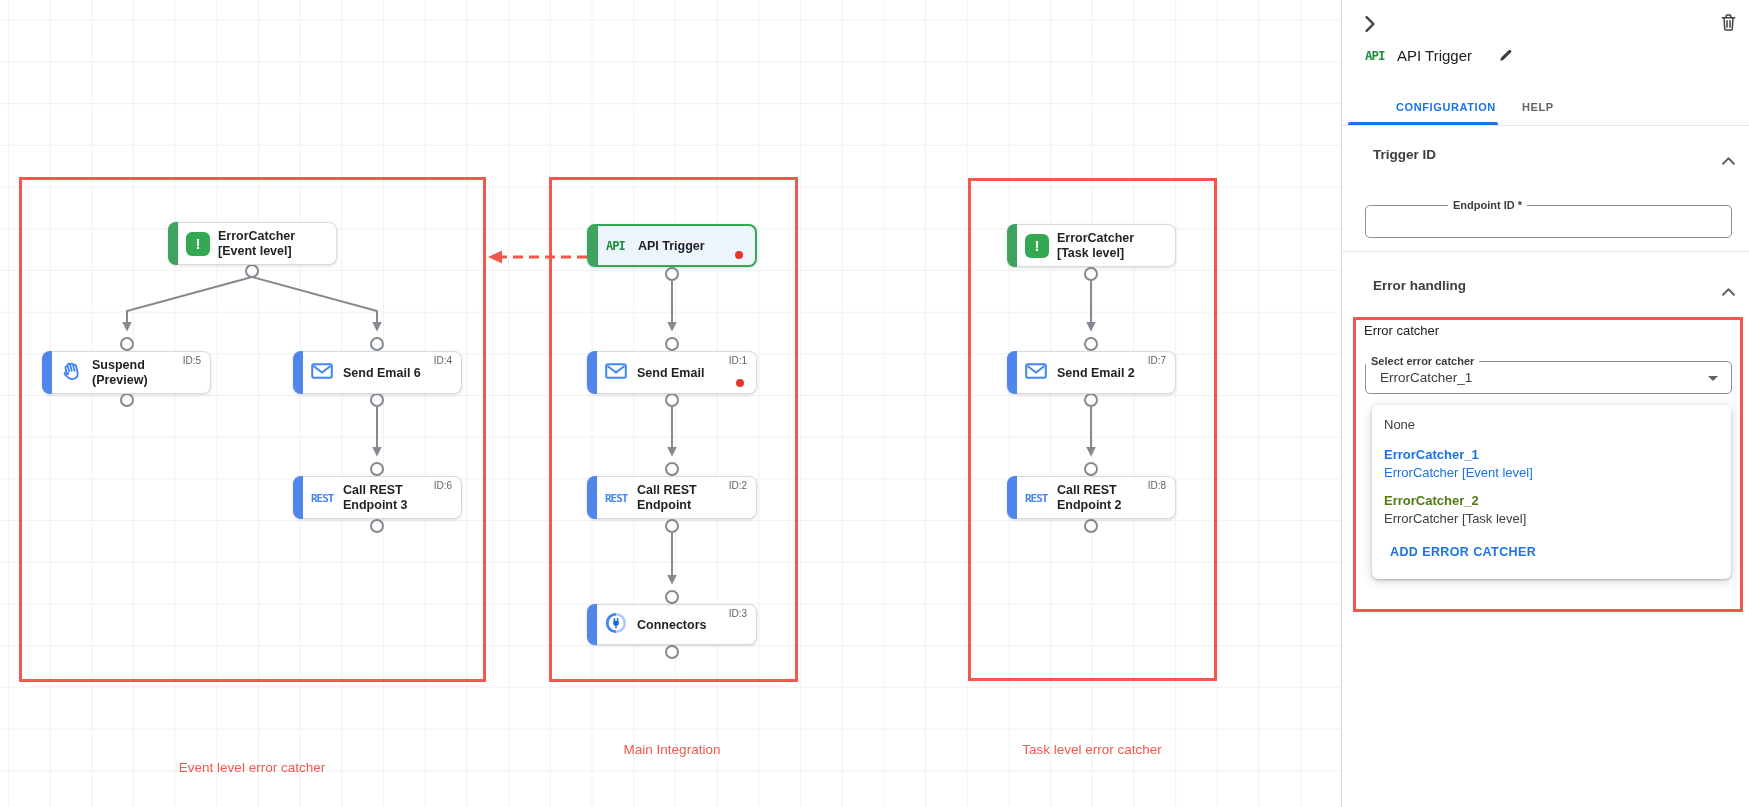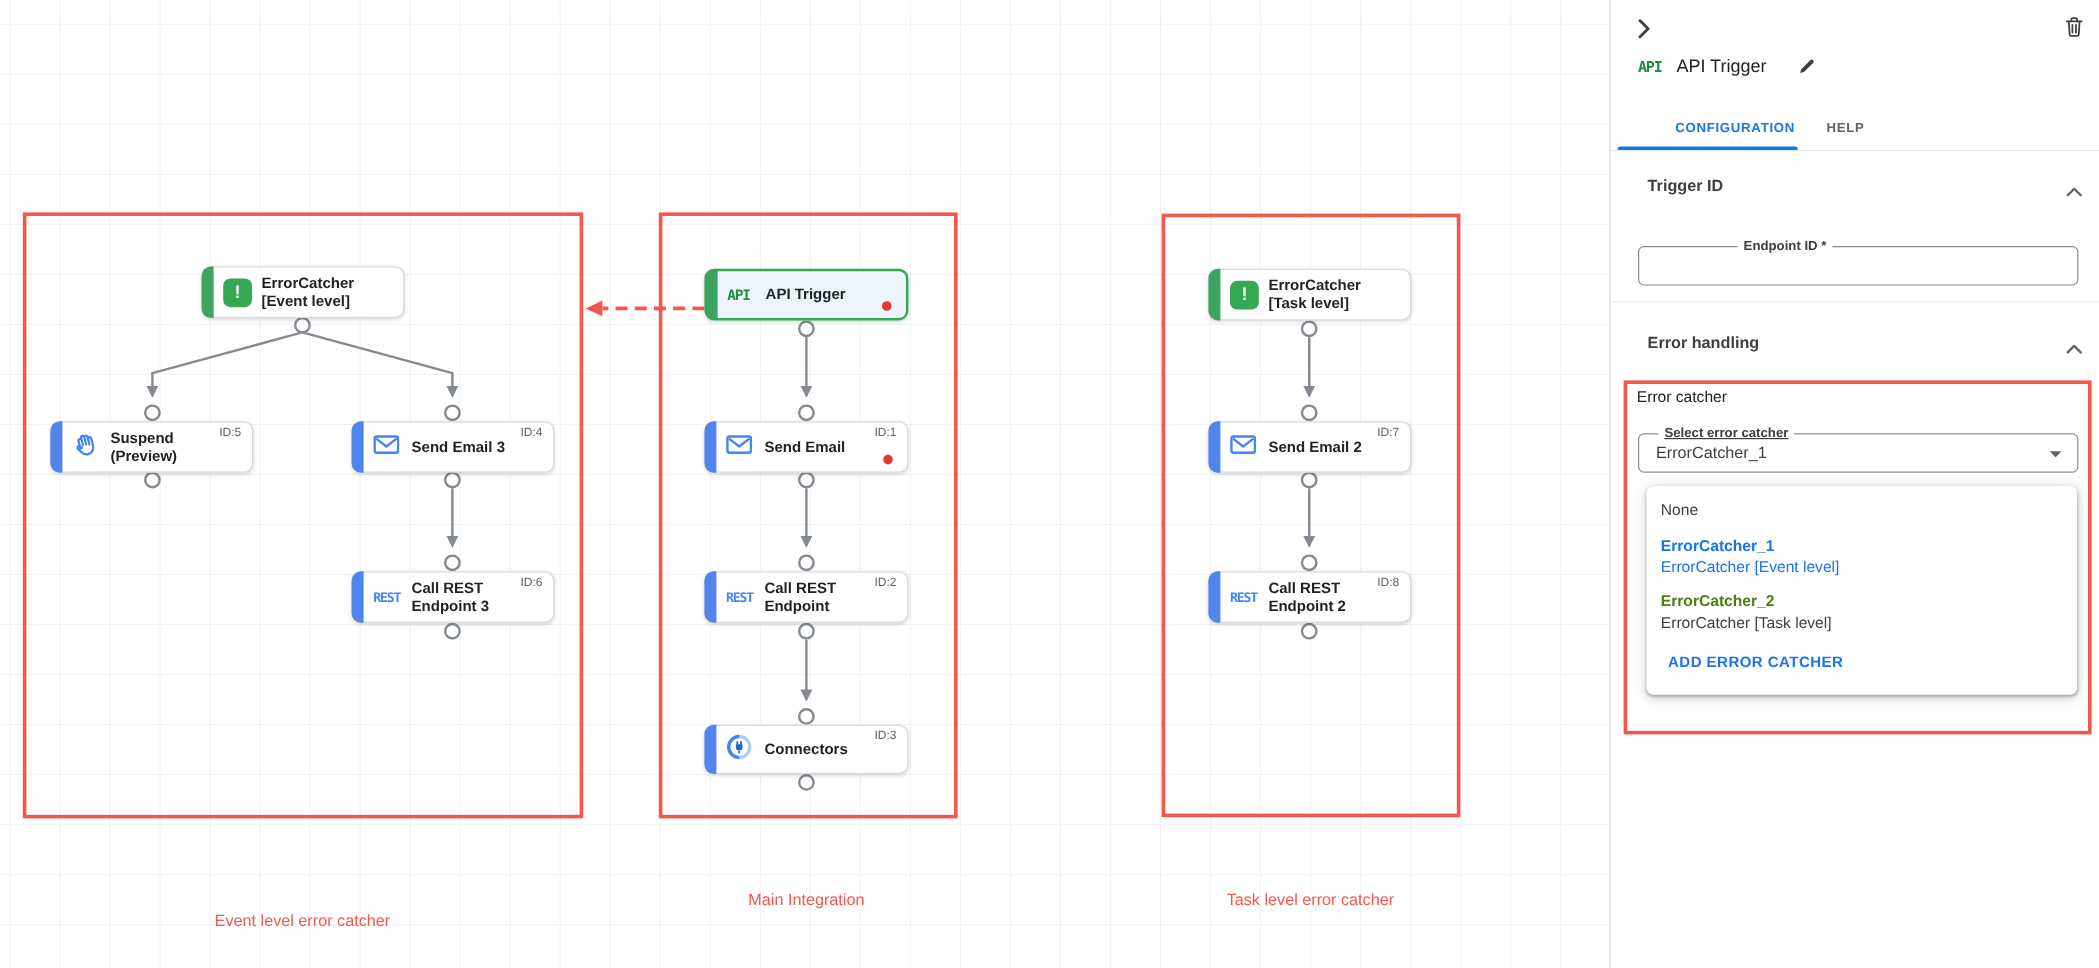--- a/index.html
+++ b/index.html
@@ -148,21 +148,21 @@
 
     <div class="node" style="left:293px;top:351px;">
       <div class="bar blue"></div>
       <div class="icon-wrap">
         <svg width="22" height="16" viewBox="0 0 22 16">
             <rect x="1.2" y="1.2" width="19.6" height="13.6" rx="1.8" fill="#fff" stroke="#4285f4" stroke-width="2"></rect>
             <path d="M2.5 3 L11 9.5 L19.5 3" fill="none" stroke="#4285f4" stroke-width="2"></path>
           </svg>
       </div>
       <div class="nlabel">
-          <span>Send Email 3</span>
+          <span>Send Email 6</span>
           <span></span>
         </div>
       <div class="nid">ID:4</div>
     </div>
 
     <div class="node" style="left:293px;top:476px;">
       <div class="bar blue"></div>
       <div class="icon-wrap">
           <div class="rest-ic">REST</div>
         </div>
@@ -323,21 +323,21 @@
       <svg width="13" height="8" viewBox="0 0 12 7">
           <path d="M1 6 L6 1 L11 6" fill="none" stroke="#5f6368" stroke-width="1.8" stroke-linecap="round" stroke-linejoin="round"></path>
         </svg>
     </div>
 
     <div id="panel-redbox"></div>
 
     <div class="pabs plainlabel" style="left:22px;top:323px;">Error catcher</div>
 
     <div class="field" style="top:361px;">
-      <div class="fieldlabel" style="left:16px;text-decoration:underline;">Select error catcher</div>
+      <div class="fieldlabel" style="left:0;">Select error catcher</div>
       <div class="fieldtext" style="left:14px;color:#3c4043;">ErrorCatcher_1</div>
       <div class="selarrow"></div>
     </div>
 
     <div id="menu">
       <div class="mitem m-none" style="top:12px;">None</div>
       <div class="mitem m-blue m-name" style="top:42px;">ErrorCatcher_1</div>
       <div class="mitem m-blue m-desc" style="top:60px;">ErrorCatcher [Event level]</div>
       <div class="mitem m-dark" style="top:88px;">ErrorCatcher_2</div>
       <div class="mitem m-sub" style="top:106px;">ErrorCatcher [Task level]</div>

